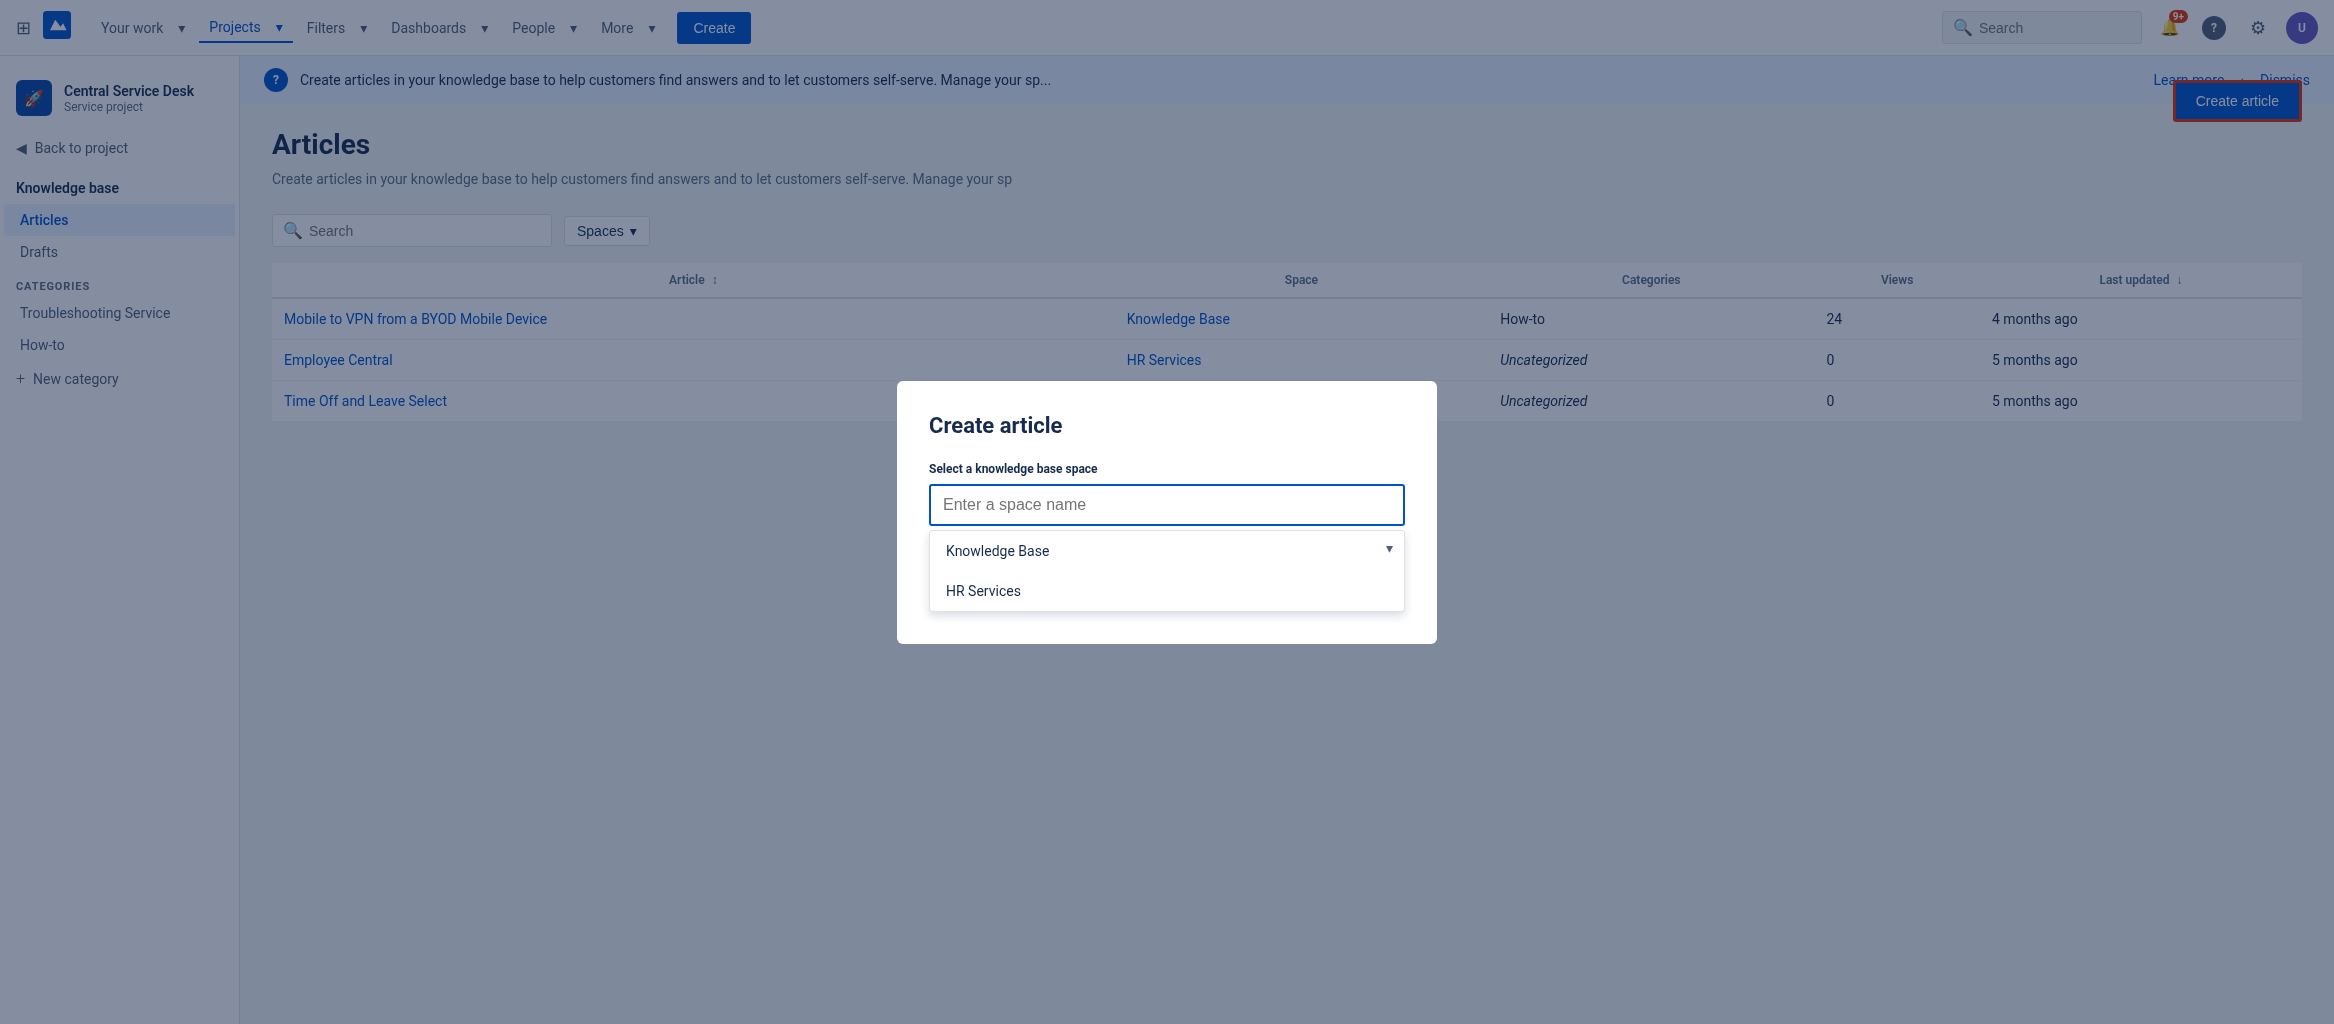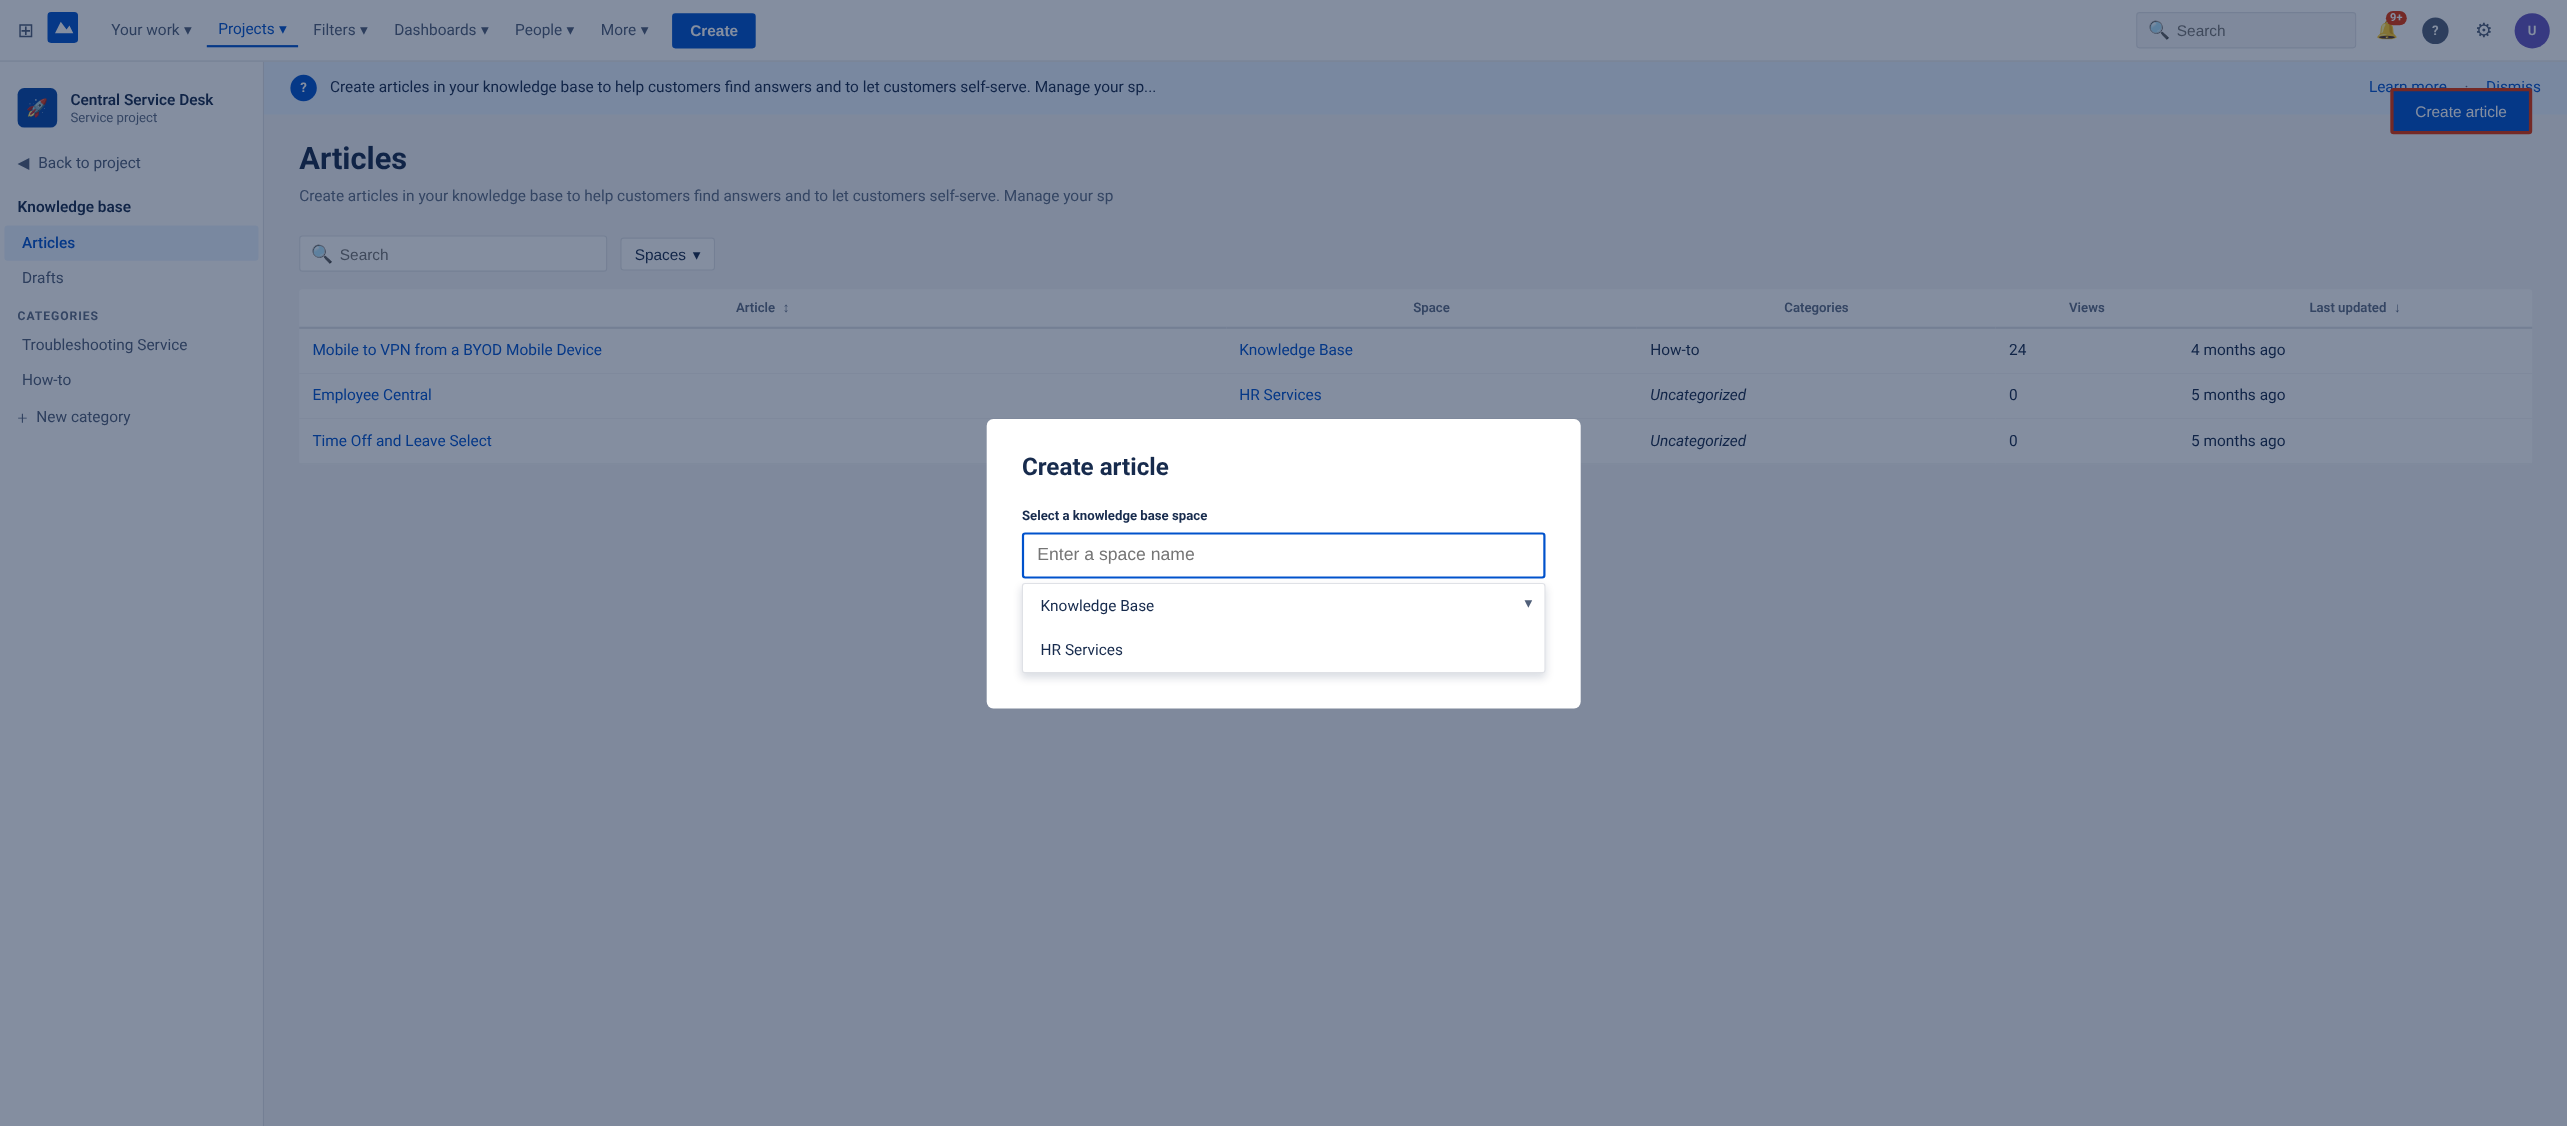--- a/index.html
+++ b/index.html
@@ -20,32 +20,32 @@
     .nav-logo { color: #0052cc; font-size: 24px; margin-right: 20px; }
     .nav-items { display: flex; align-items: center; gap: 4px; flex: 1; }
     .nav-item {
       padding: 6px 10px;
       border-radius: 3px;
       cursor: pointer;
       font-size: 14px;
       color: #505f79;
       display: flex;
       align-items: center;
-      gap: 4px;
+      gap: 15px;
       white-space: nowrap;
     }
     .nav-item.active { color: #0052cc; border-bottom: 2px solid #0052cc; border-radius: 0; }
     .nav-create-btn {
       background: #0052cc;
       color: #fff;
       border: none;
       padding: 8px 16px;
       border-radius: 3px;
       font-size: 14px;
-      font-weight: 700;
+      font-weight: 400;
       cursor: pointer;
       margin-left: 8px;
     }
     .nav-right { display: flex; align-items: center; gap: 12px; margin-left: auto; }
     .nav-search {
       display: flex;
       align-items: center;
       border: 1px solid #dfe1e6;
       border-radius: 3px;
       padding: 6px 10px;

